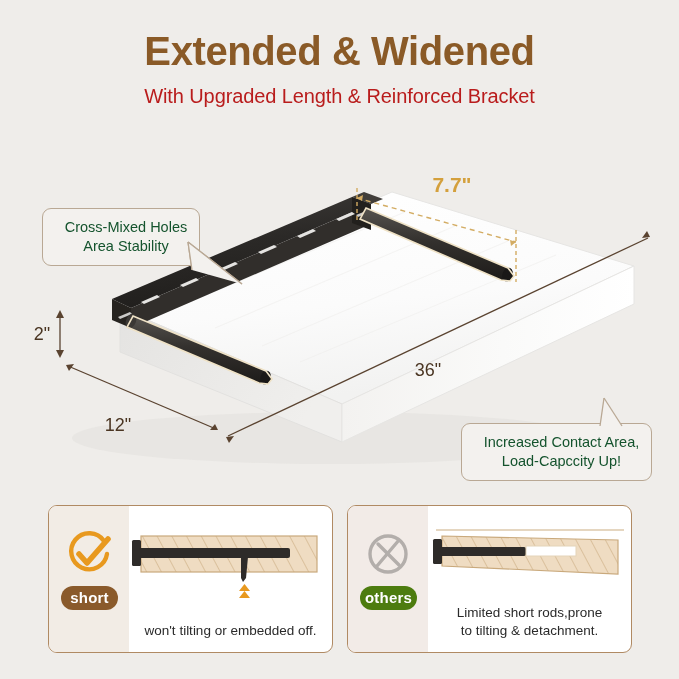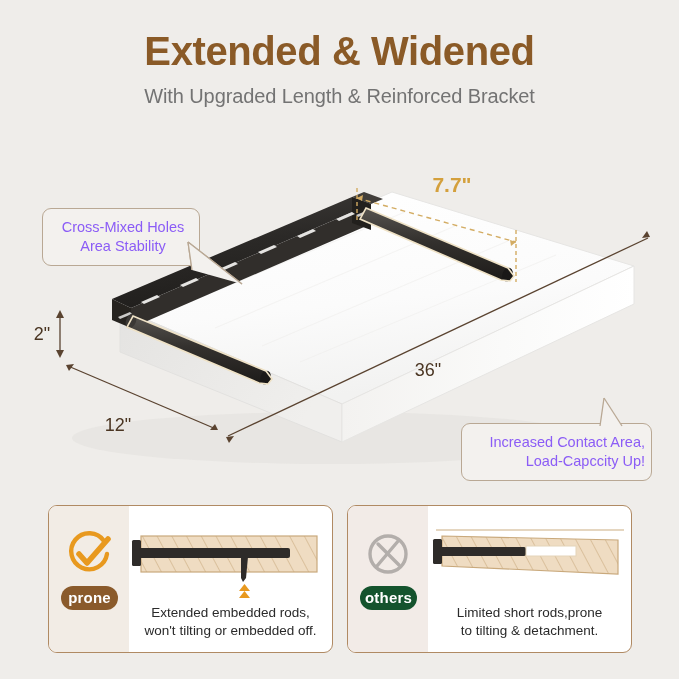--- a/index.html
+++ b/index.html
@@ -32,57 +32,56 @@
   .title-line {
     font-size: 40px;
     font-weight: bold;
     color: #8a5a27;
     letter-spacing: -0.4px;
     line-height: 46px;
   }
   .subtitle {
     margin-top: 11px;
     font-size: 20px;
-    color: #737373;
+    color: #b91c1c;
     letter-spacing: -0.1px;
   }
 
   
   .hero {
     position: absolute;
     top: 170px;
     left: 0;
     width: 679px;
     height: 330px;
   }
   .hero svg { display: block; }
 
   
   .callout {
     position: absolute;
     box-sizing: border-box;
     border: 1.3px solid #b9a894;
     border-radius: 9px;
     background: #f3f1ee;
-    color: #8b5cf6;
+    color: #14532d;
     font-size: 14.5px;
     line-height: 19px;
     text-align: center;
-    padding: 9px 6px 9px 10px;
+    padding: 9px 0 9px 10px;
   }
   #callout-holes {
     left: 42px;
     top: 208px;
     width: 158px;
   }
   #callout-contact {
     left: 461px;
     top: 423px;
     width: 191px;
-    text-align: right;
   }
   .callout-tail {
     position: absolute;
     pointer-events: none;
   }
 
   
   .panels {
     position: absolute;
     top: 505px;
@@ -119,21 +118,21 @@
     height: 24px;
     border-radius: 12px;
     color: #ffffff;
     font-size: 15px;
     font-weight: bold;
     text-align: center;
     line-height: 24px;
     letter-spacing: 0.2px;
   }
   #badge-ours { background: #8a5a2b; }
-  #badge-others { background: #14532d; }
+  #badge-others { background: #4d7c0f; }
   .mark-icon {
     position: absolute;
     left: 14px;
     top: 22px;
     width: 52px;
     height: 52px;
   }
   .panel-caption {
     position: absolute;
     left: 86px;
@@ -305,21 +304,21 @@
   <div class="panels">
 
     <div class="panel" id="panel-ours">
       <div class="panel-side"></div>
 
       <svg class="mark-icon" viewBox="0 0 52 52">
         <path d="M41,13 A18,18 0 1 0 44,26" fill="none" stroke="#e8991f" stroke-width="4.4" stroke-linecap="round"></path>
         <path d="M16,26 L24,35 L45,11" fill="none" stroke="#e8991f" stroke-width="5.6" stroke-linecap="round" stroke-linejoin="round"></path>
       </svg>
 
-      <div class="badge" id="badge-ours">prone</div>
+      <div class="badge" id="badge-ours">short</div>
 
       <svg class="panel-figure" viewBox="0 0 203 92">
         <defs>
           <pattern id="woodOurs" width="13" height="13" patternUnits="userSpaceOnUse" patternTransform="rotate(-28)">
             <rect width="13" height="13" fill="#efdcc2"></rect>
             <line x1="0" y1="0" x2="0" y2="13" stroke="#c9a97c" stroke-width="1.1"></line>
           </pattern>
         </defs>
 
         <rect x="12" y="24" width="176" height="36" fill="url(#woodOurs)" stroke="#c9a97c" stroke-width="1.2"></rect>
@@ -330,21 +329,20 @@
 
         <path d="M112,45 L119,45 L117,66 L114,70 L112,66 Z" fill="#2e2b29"></path>
 
         <g fill="#e8991f">
           <polygon points="115.5,72 121,79 110,79"></polygon>
           <polygon points="115.5,79 121,86 110,86"></polygon>
         </g>
       </svg>
 
       <div class="panel-caption">
-        <div>Extended embedded rods,</div>
         <div>won't tilting or embedded off.</div>
       </div>
     </div>
 
     <div class="panel" id="panel-others">
       <div class="panel-side"></div>
 
       <svg class="mark-icon" viewBox="0 0 52 52">
         <circle cx="26" cy="26" r="18" fill="none" stroke="#b3aeab" stroke-width="3.4"></circle>
         <path d="M16,16 L37,37" fill="none" stroke="#b3aeab" stroke-width="3.4" stroke-linecap="round"></path>

